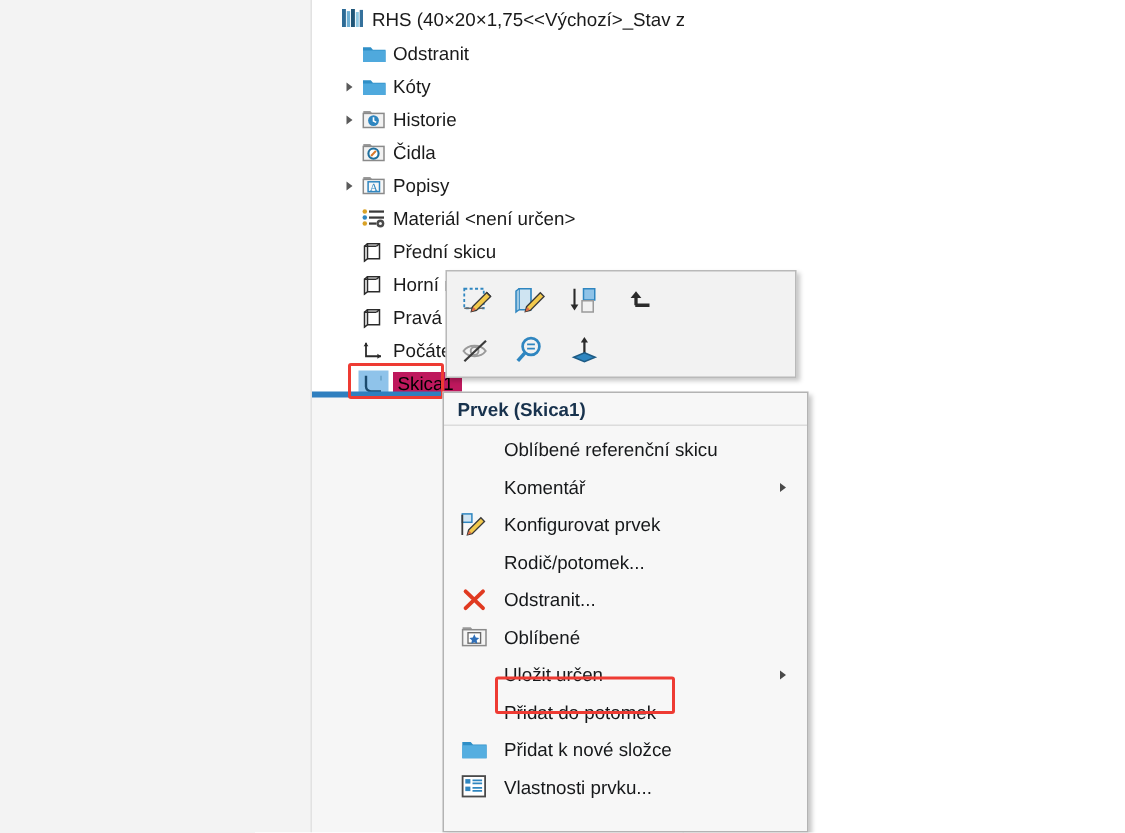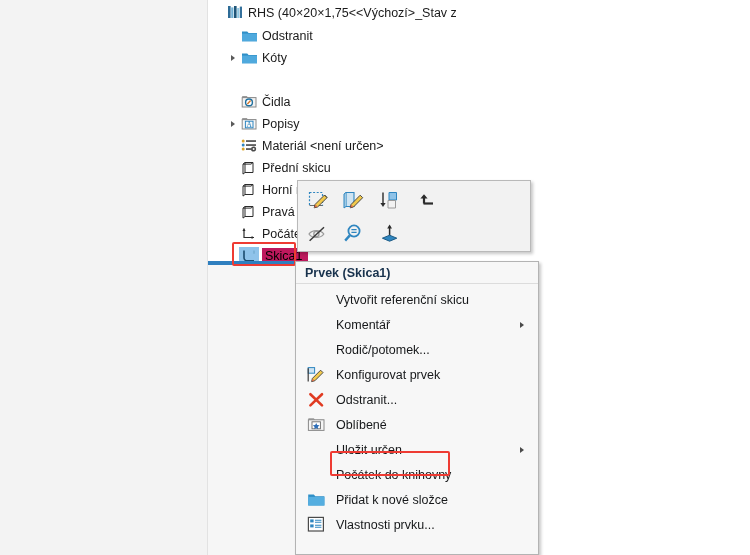--- a/index.html
+++ b/index.html
@@ -188,20 +188,34 @@
         </span>
       <span class="tw-icon">
         <svg width="17" height="14" viewBox="0 0 17 14">
           <path d="M1 2.5h5.2l1.4 1.6H16v8.2H1z" fill="#2f8fc7"></path>
           <path d="M1 4.6h15v7.7H1z" fill="#4fa9dd"></path>
         </svg>
       </span>
       <span class="tw-label">Kóty</span>
     </div>
 
+    <div class="tree-row" style="top:69px; left:18px;">
+      <span class="tw-arrow">
+          <i></i>
+        </span>
+      <span class="tw-icon">
+        <svg width="17" height="15" viewBox="0 0 17 15">
+          <path d="M1.2 2h4.6l1.2 1.4H15v1.2H1.2z" fill="#9a9a9a"></path>
+          <rect x="1.2" y="3.6" width="13.8" height="9.4" fill="#f2f2f2" stroke="#8a8a8a" stroke-width="1"></rect>
+          <circle cx="8" cy="8.4" r="3.6" fill="#2f86c0"></circle>
+          <path d="M8 6.1v2.5l1.8 1" stroke="#fff" stroke-width="1.1" fill="none"></path>
+        </svg>
+      </span>
+      <span class="tw-label">Historie</span>
+    </div>
 
     <div class="tree-row" style="top:91px; left:18px;">
       <span class="tw-arrow"></span>
       <span class="tw-icon">
         <svg width="17" height="15" viewBox="0 0 17 15">
           <path d="M1.2 2h4.6l1.2 1.4H15v1.2H1.2z" fill="#9a9a9a"></path>
           <rect x="1.2" y="3.6" width="13.8" height="9.4" fill="#f2f2f2" stroke="#8a8a8a" stroke-width="1"></rect>
           <circle cx="8" cy="8.4" r="3.4" fill="#fff" stroke="#1f6f9e" stroke-width="1.4"></circle>
           <path d="M6.4 10l3.2-3.4" stroke="#d8772a" stroke-width="1.4"></path>
         </svg>
@@ -369,47 +383,47 @@
       </span>
     </div>
   </div>
 
   <div class="ctx-menu">
     <div class="ctx-title">Prvek (Skica1)</div>
     <div class="ctx-items">
 
       <div class="ctx-item">
         <span class="ctx-ico"></span>
-        <span class="ctx-lbl">Vytvořit referenční skicu</span>
+        <span class="ctx-lbl">Oblíbené referenční skicu</span>
       </div>
 
       <div class="ctx-item">
         <span class="ctx-ico"></span>
         <span class="ctx-lbl">Komentář</span>
         <span class="ctx-arrow"></span>
-      </div>
-
-      <div class="ctx-item">
-        <span class="ctx-ico"></span>
-        <span class="ctx-lbl">Rodič/potomek...</span>
       </div>
 
       <div class="ctx-item">
         <span class="ctx-ico">
           <svg width="19" height="18" viewBox="0 0 19 18">
             <rect x="1.2" y="1.6" width="6.4" height="5.6" fill="#cfe4f2" stroke="#2f86c0" stroke-width="1"></rect>
             <path d="M1.2 2.2v13.4" stroke="#3a3a3a" stroke-width="1.2"></path>
             <path d="M5.4 12.4L13.6 4.2l2.4 2.4-8.2 8.2-3.2.8z" fill="#f2c94c" stroke="#3a3a3a" stroke-width="0.9"></path>
             <path d="M4.6 15.6l1.2-2.8 1.6 1.6z" fill="#e06b4a"></path>
           </svg>
         </span>
         <span class="ctx-lbl">Konfigurovat prvek</span>
       </div>
 
       <div class="ctx-item">
+        <span class="ctx-ico"></span>
+        <span class="ctx-lbl">Rodič/potomek...</span>
+      </div>
+
+      <div class="ctx-item">
         <span class="ctx-ico">
           <svg width="19" height="18" viewBox="0 0 19 18">
             <path d="M3.4 3.2L15 14.4M15 3.2L3.4 14.4" stroke="#e03a21" stroke-width="2.6" stroke-linecap="round"></path>
           </svg>
         </span>
         <span class="ctx-lbl">Odstranit...</span>
       </div>
 
       <div class="ctx-item">
         <span class="ctx-ico">
@@ -424,21 +438,21 @@
       </div>
 
       <div class="ctx-item">
         <span class="ctx-ico"></span>
         <span class="ctx-lbl">Uložit určen</span>
         <span class="ctx-arrow"></span>
       </div>
 
       <div class="ctx-item">
         <span class="ctx-ico"></span>
-        <span class="ctx-lbl">Počátek do knihovny</span>
+        <span class="ctx-lbl">Přidat do potomek</span>
       </div>
 
       <div class="ctx-item">
         <span class="ctx-ico">
           <svg width="19" height="16" viewBox="0 0 19 16">
             <path d="M1.2 2.6h5.6l1.5 1.7H17.4v9.2H1.2z" fill="#2f8fc7"></path>
             <path d="M1.2 4.9h16.2v8.6H1.2z" fill="#55aee0"></path>
           </svg>
         </span>
         <span class="ctx-lbl">Přidat k nové složce</span>

